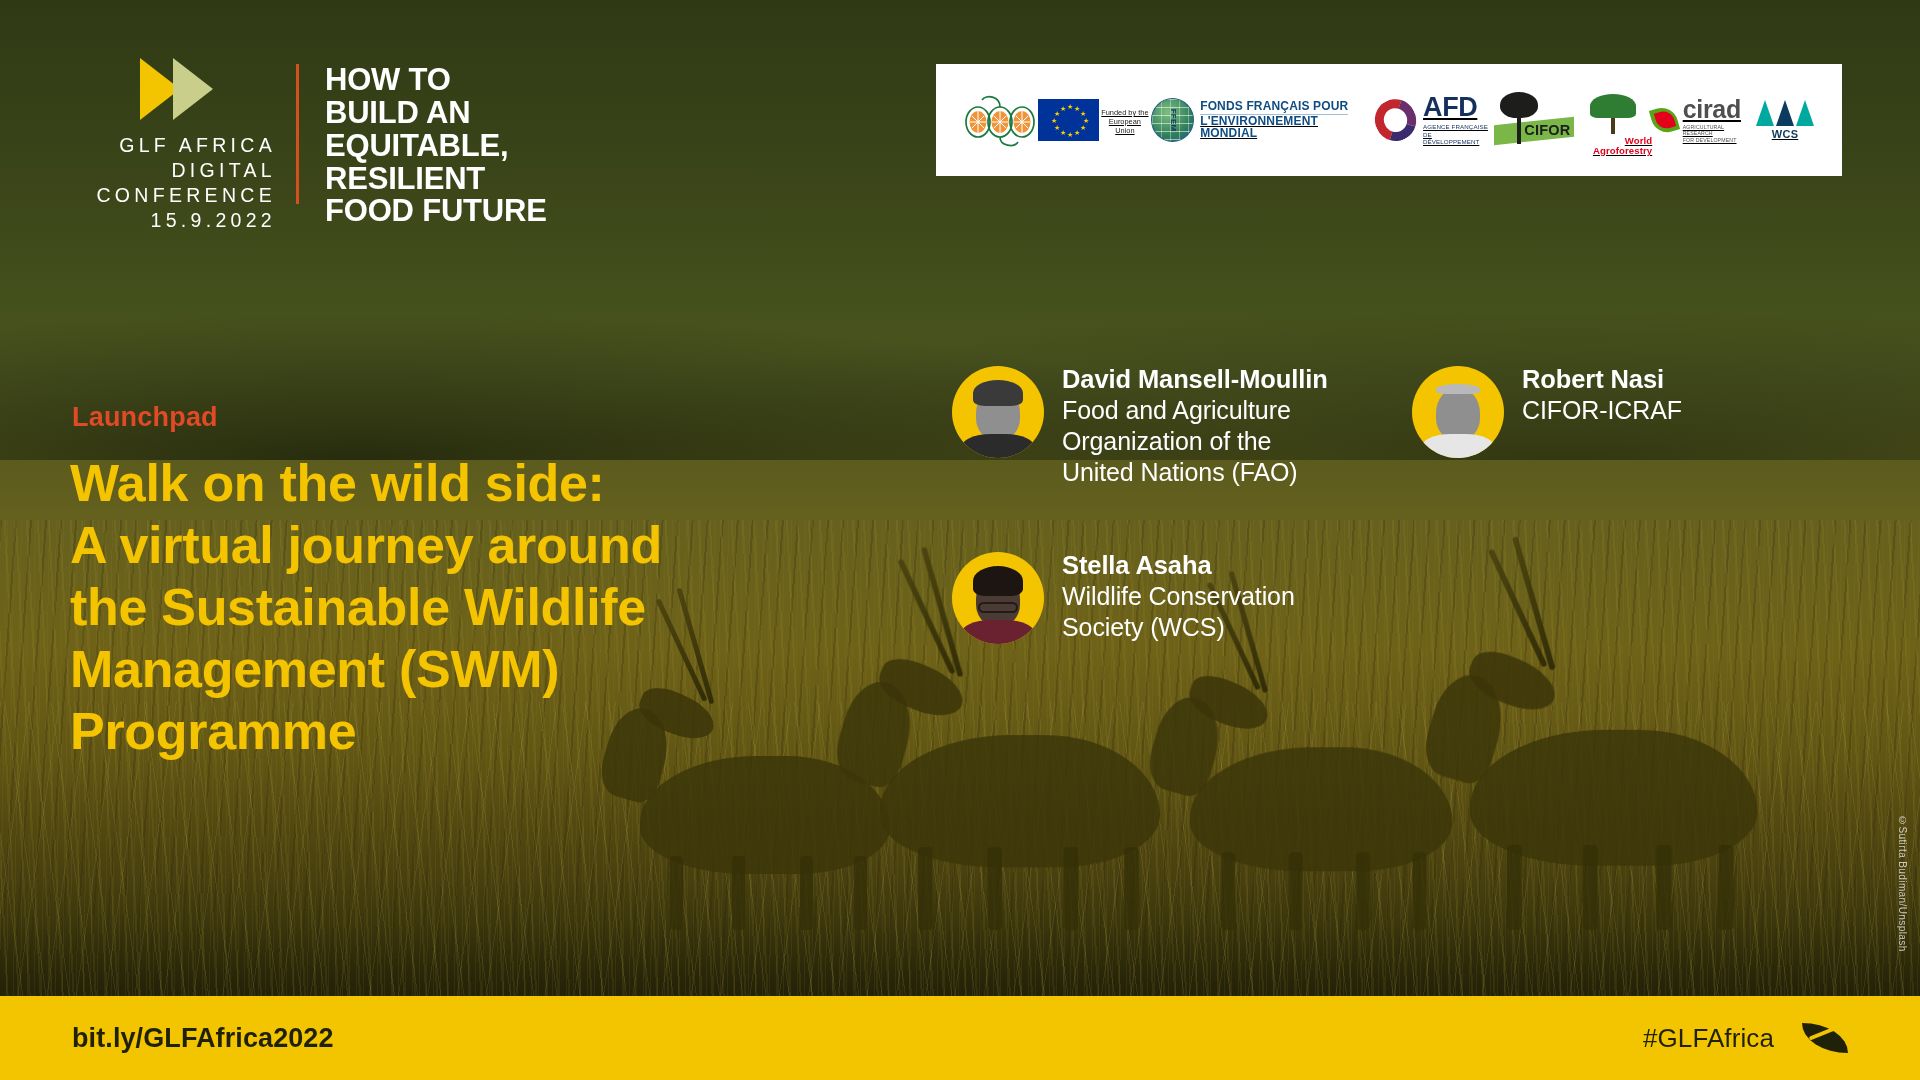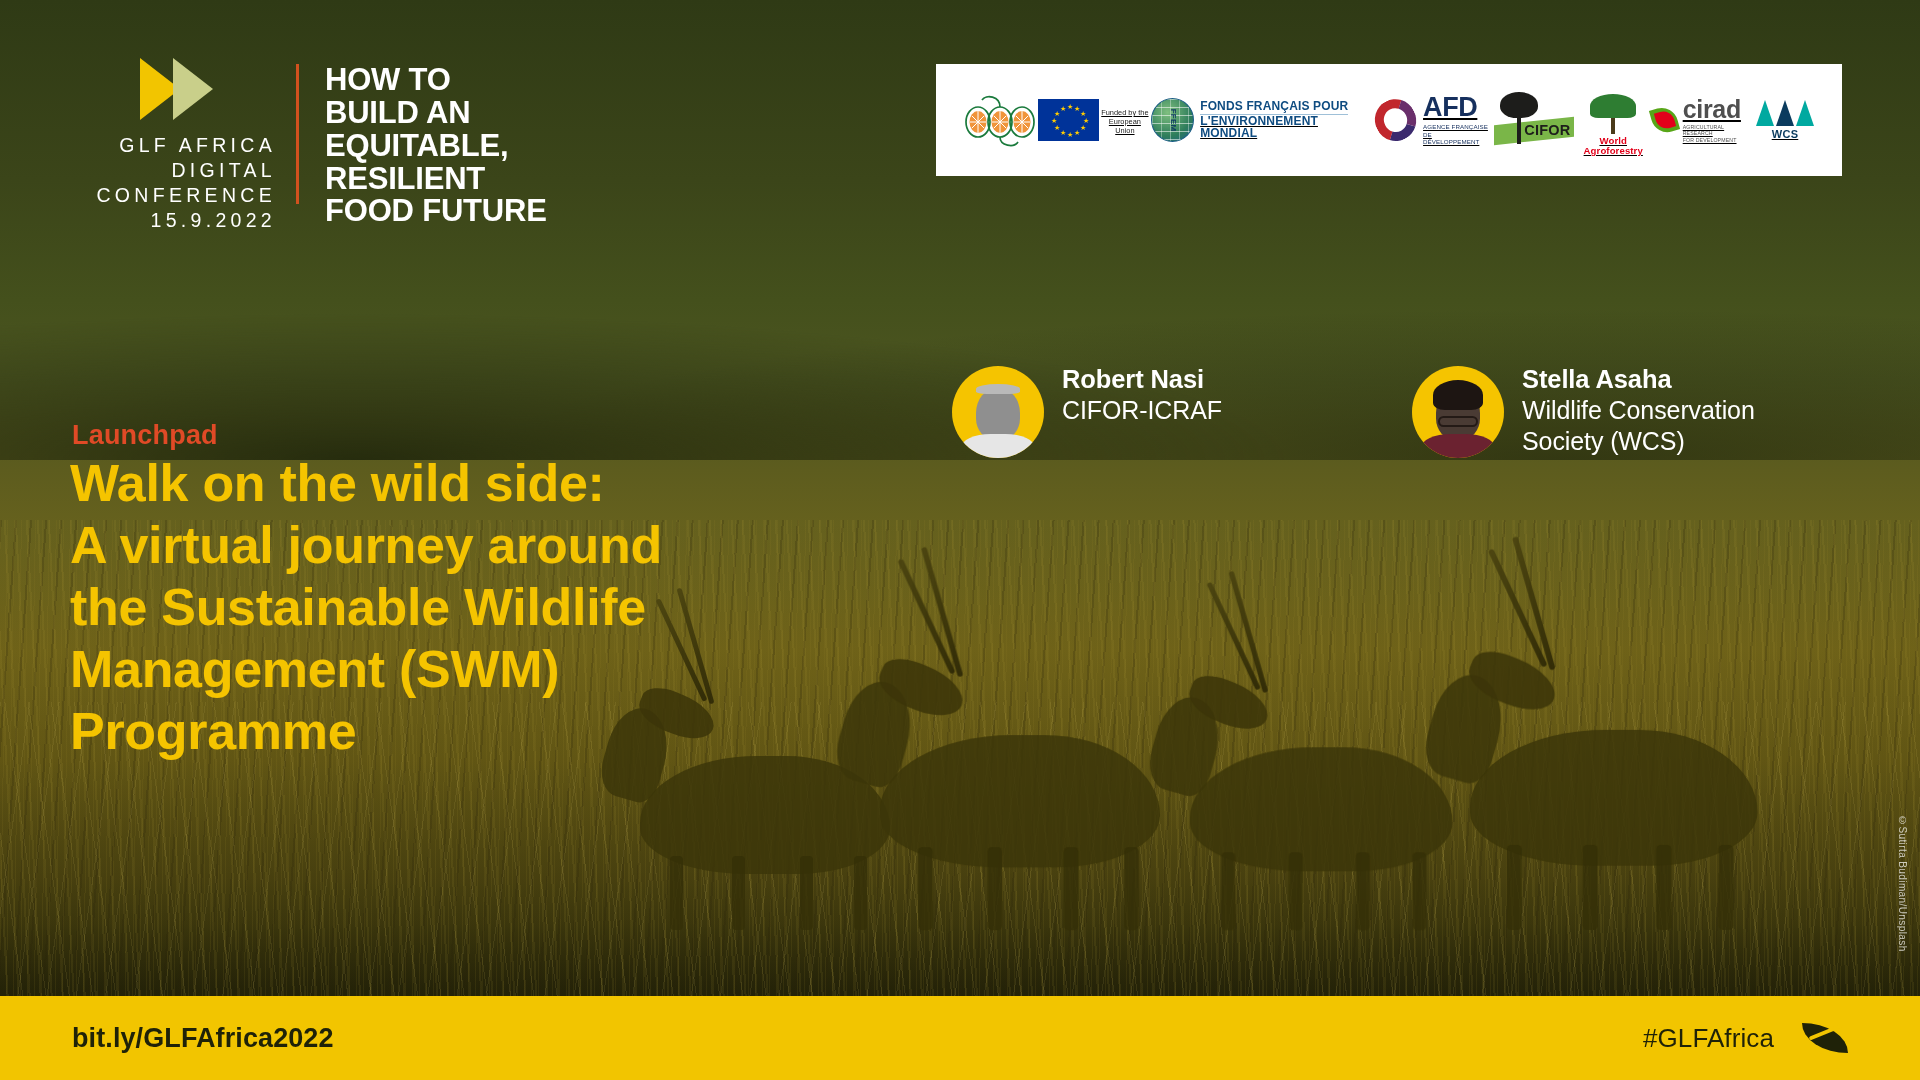--- a/index.html
+++ b/index.html
@@ -253,21 +253,21 @@
   }
   .cifor-trunk {
     position: absolute; left: 29px; top: 24px;
     width: 4px; height: 30px; background: #1d1d1b;
   }
   .cifor-word {
     position: absolute; left: 36px; bottom: 12px;
     font-size: 14.5px; font-weight: 700; color: #1d1d1b; letter-spacing: .2px;
   }
 
-  .wa { position: relative; width: 78px; height: 60px; text-align: center; }
+  .wa { position: relative; width: 78px; height: 60px; text-align: right; }
   .wa-tree {
     width: 46px; height: 24px; margin: 4px auto 0;
     background: #2e7d32;
     border-radius: 50% 50% 18% 18%;
   }
   .wa-trunk { width: 4px; height: 16px; background: #4a3a1a; margin: 0 auto; }
   .wa-word { font-size: 9.6px; font-weight: 700; color: #e2001a; letter-spacing: .1px; line-height: 10px; margin-top: 2px; }
 
   .cirad { display: flex; align-items: center; gap: 5px; }
   .cirad-leaf {
@@ -295,21 +295,21 @@
     border-left: 9px solid transparent;
     border-right: 9px solid transparent;
     border-bottom: 26px solid #00a9a0;
   }
   .wcs-tri.dark { border-bottom-color: #0b3b5e; }
   .wcs-word { font-size: 11px; font-weight: 700; color: #0b3b5e; letter-spacing: .3px; margin-top: 2px; }
 
   
   .launchpad {
     position: absolute;
-    left: 72px; top: 420px;
+    left: 72px; top: 402px;
     color: #e04a26;
     font-size: 27px;
     font-weight: 700;
     letter-spacing: .2px;
     z-index: 5;
   }
   .title {
     position: absolute;
     left: 70px; top: 452px;
     width: 760px;
@@ -630,20 +630,33 @@
 
   <div class="launchpad">Launchpad</div>
   <div class="title">Walk on the wild side:
 A virtual journey around
 the Sustainable Wildlife
 Management (SWM)
 Programme</div>
 
   <div class="speakers">
 
+    <div class="speaker">
+      <div class="avatar">
+        <div class="av-head"></div>
+          <div class="av-hair"></div>
+          <div class="av-body"></div>
+      </div>
+      <div class="sp-text">
+        <div class="sp-name">David Mansell-Moullin</div>
+        <div class="sp-org">Food and Agriculture
+Organization of the
+United Nations (FAO)</div>
+      </div>
+    </div>
 
     <div class="speaker">
       <div class="avatar bald">
         <div class="av-head"></div>
           <div class="av-hair"></div>
           <div class="av-body" style="background:#e6e6e6"></div>
       </div>
       <div class="sp-text">
         <div class="sp-name">Robert Nasi</div>
         <div class="sp-org">CIFOR-ICRAF</div>

